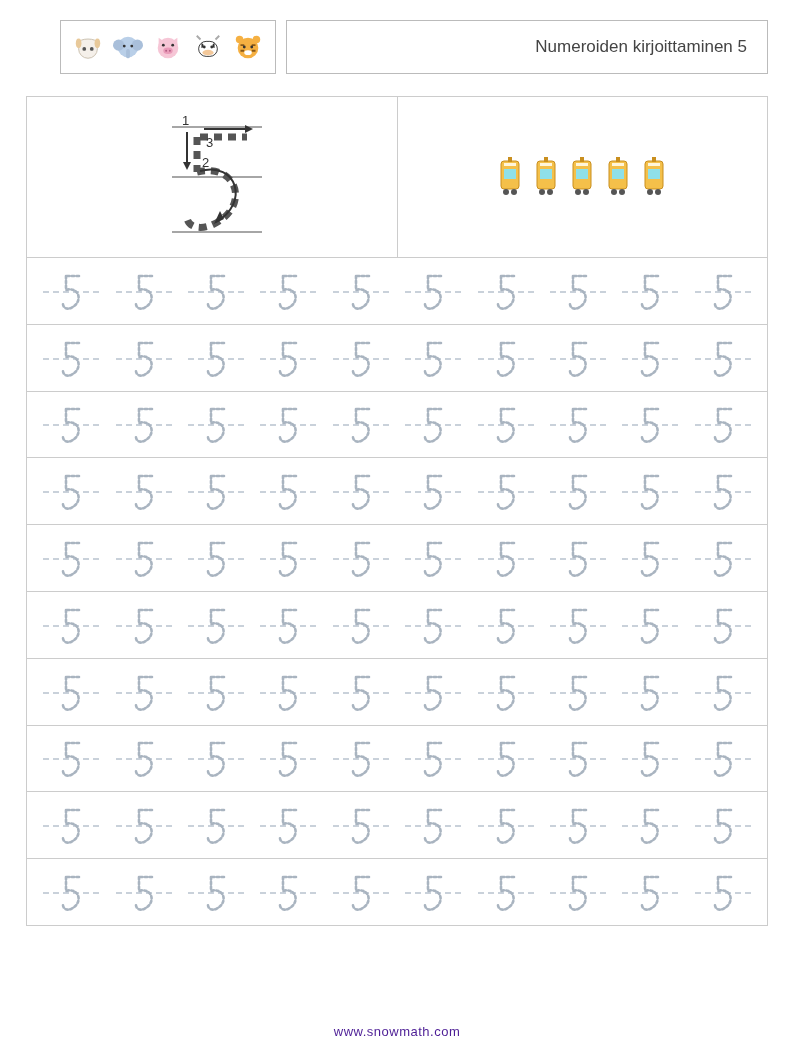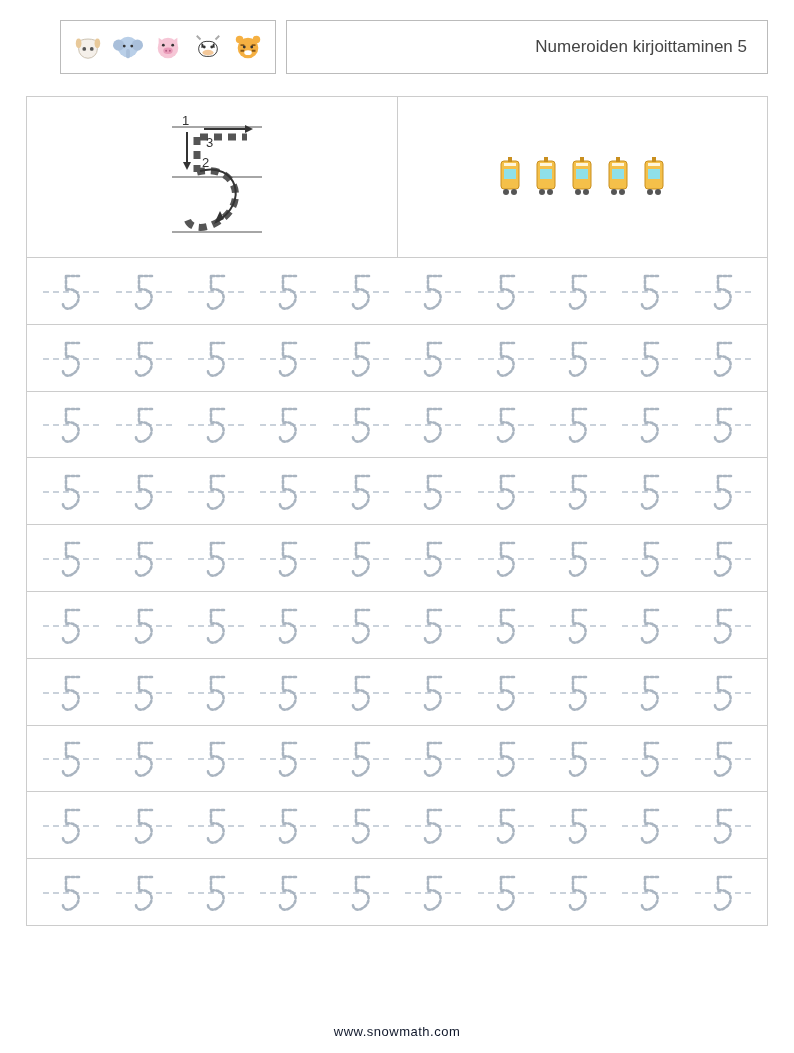--- a/index.html
+++ b/index.html
@@ -115,21 +115,21 @@
     top:50%;
     border-top:2px dashed #c9d1da;
     z-index:-1;
   }
   .footer{
     position:absolute;
     bottom:14px;
     left:0;right:0;
     text-align:center;
     font-size:13px;
-    color:#0f172a;
+    color:#4c1d95;
     letter-spacing:0.5px;
   }
 </style>
 </head>
 <body>
 
 <div class="page">
 
   <div class="header-row">
     <div class="icon-box">

